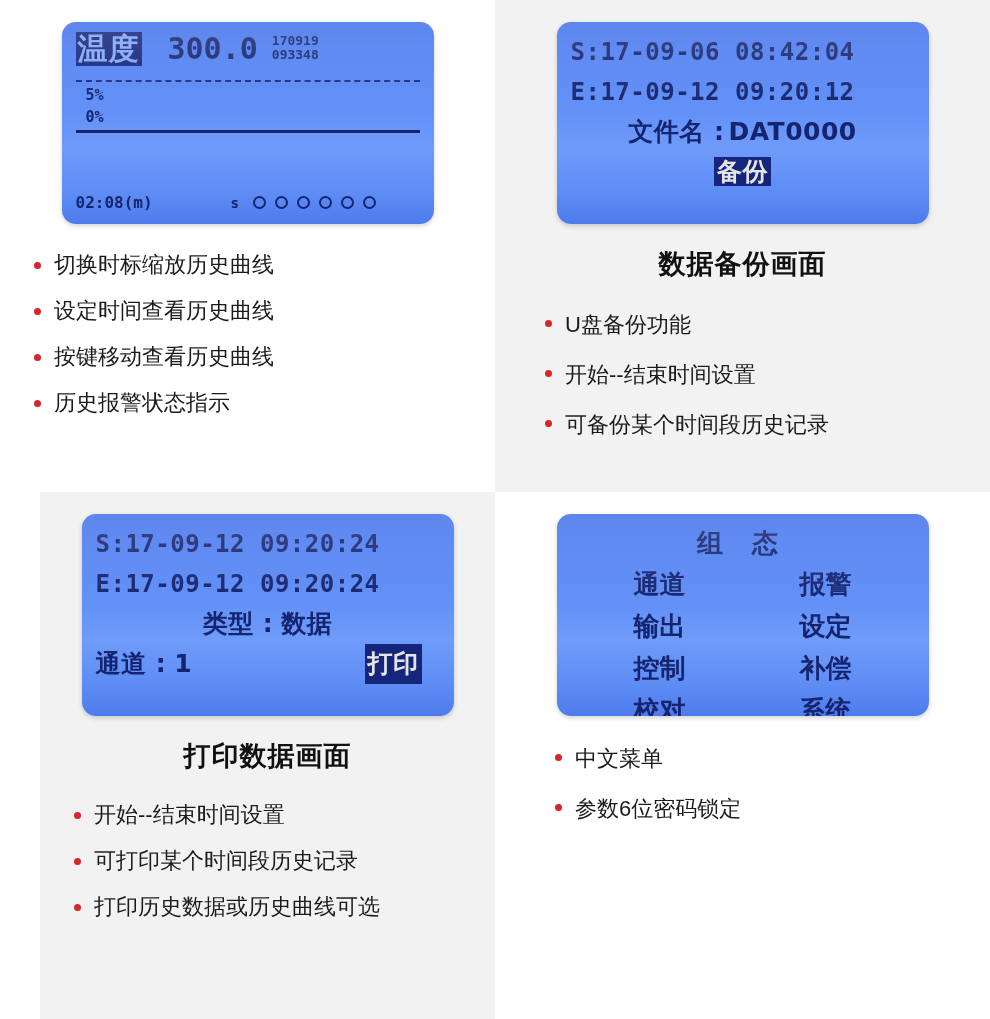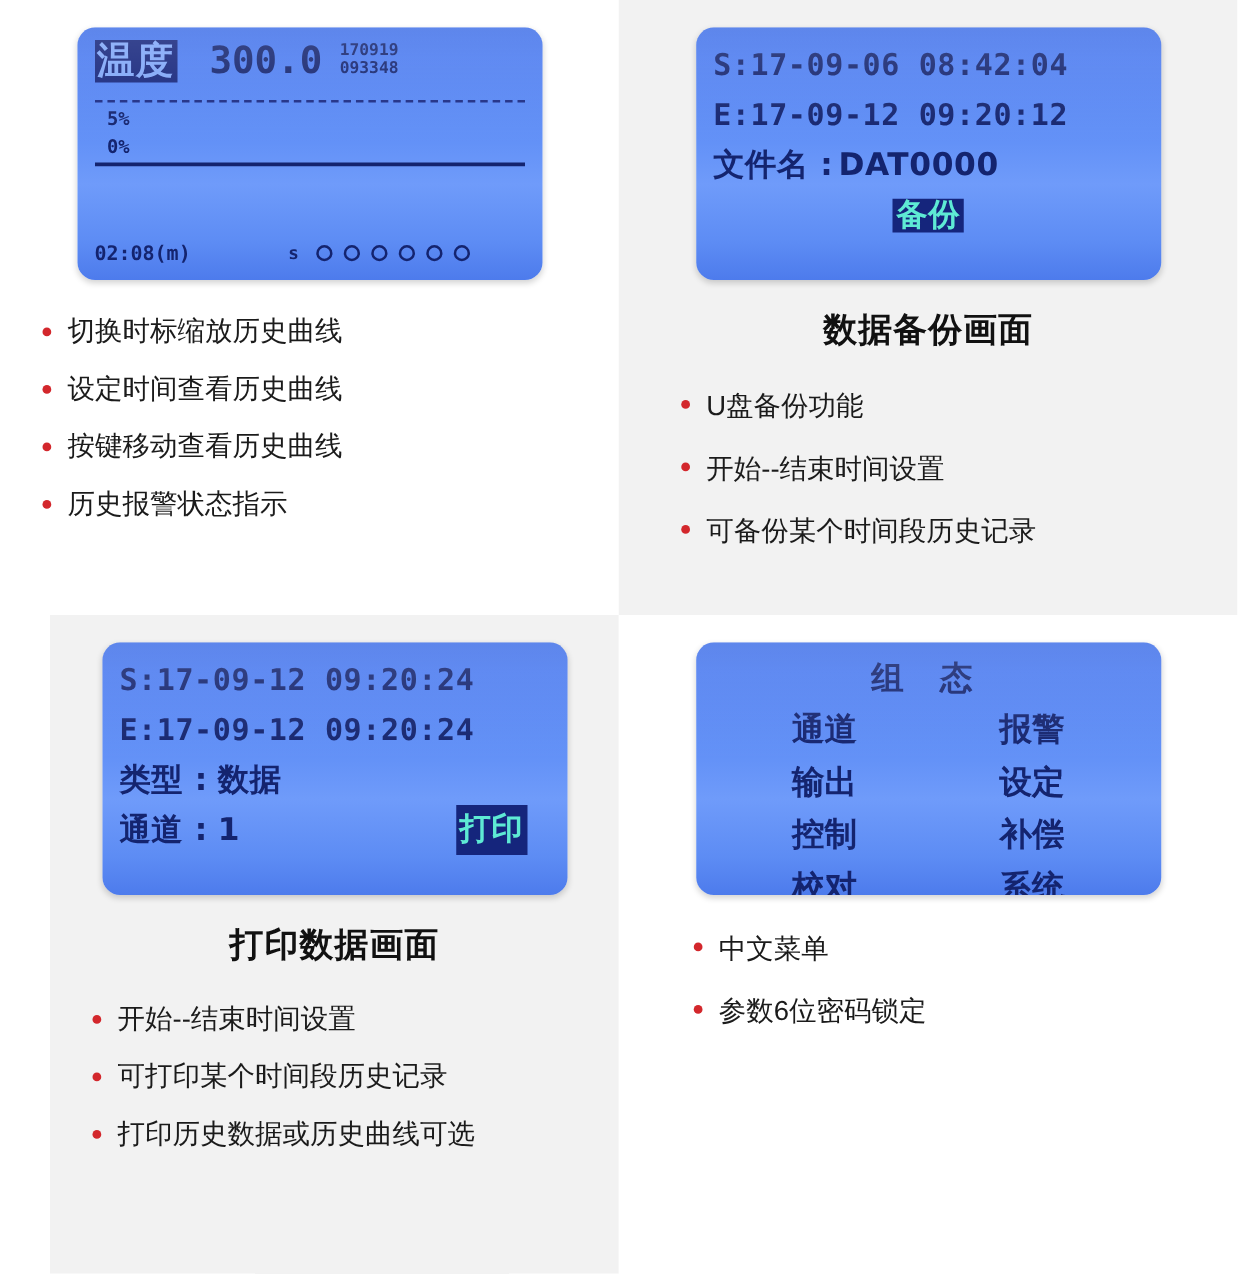--- a/index.html
+++ b/index.html
@@ -136,27 +136,27 @@
   }
 
   
   .ln {
     font-size: 25px;
     font-weight: 700;
     line-height: 40px;
     letter-spacing: 0.5px;
     color: #14246f;
     white-space: nowrap;
+    justify-content: center;
   }
   .ln.mono { font-family: "DejaVu Sans Mono", monospace; font-size: 24px; }
   .hl {
     background: #15257c;
-    color: #5eead4;
+    color: #e5e5e5;
     padding: 0 3px;
-    font-family: Liberation Serif, serif;
   }
   .row-center { text-align: center; }
   .inline-row { display: flex; align-items: center; }
   .spacer { flex: 1; }
 
   
   .s4-title {
     text-align: center;
     font-size: 26px;
     font-weight: 700;

